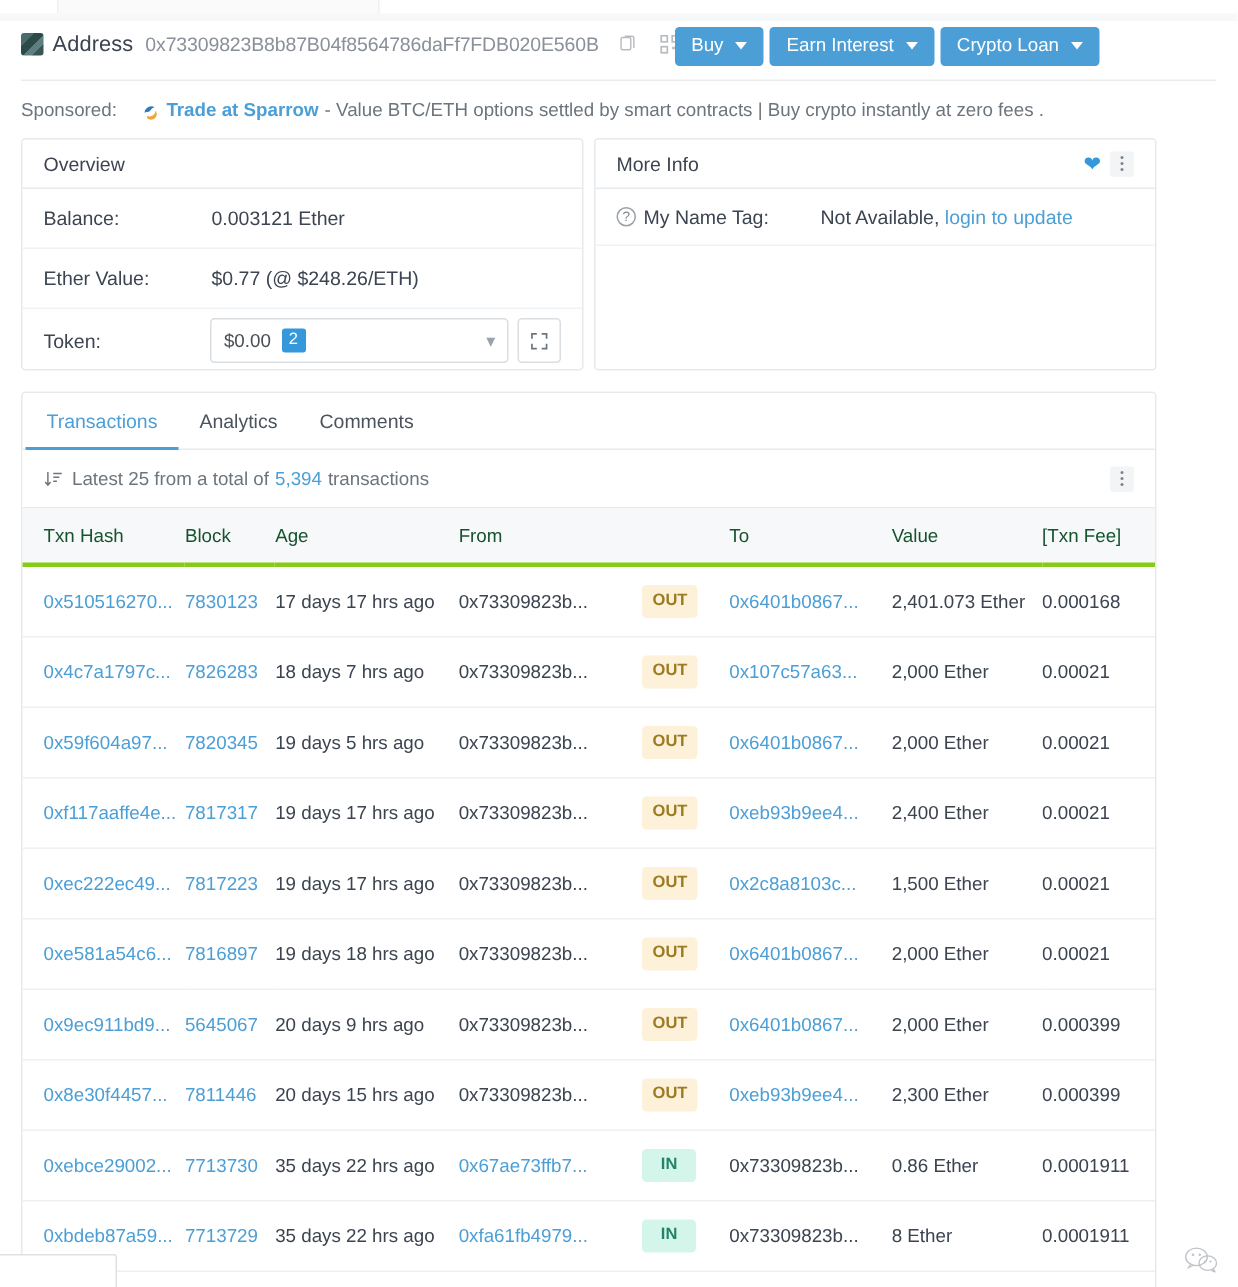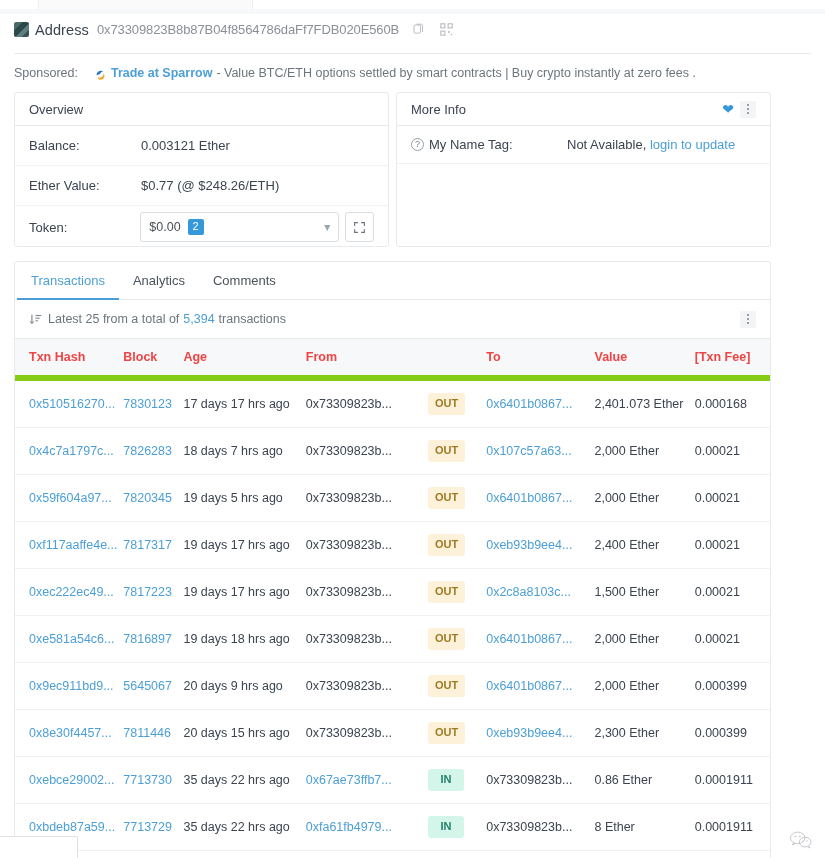--- a/index.html
+++ b/index.html
@@ -137,21 +137,21 @@
     padding: 0 14px; border-bottom: 1px solid #f0f2f4;
     font-size: 13px; color: #3b4450;
   }
   .q-icon {
     width: 13px; height: 13px; border-radius: 50%;
     border: 1px solid #98a0a8; color: #7b838c;
     font-size: 9px; line-height: 11px; text-align: center;
     margin-right: 5px; display: inline-block;
   }
   .mi-key { width: 118px; }
-  .mi-val { color: #3b4450; margin-left: 20px; }
+  .mi-val { color: #3b4450; }
   .mi-val a { color: #4c9fd6; text-decoration: none; }
 
   .heart-icon { color: #3498db; font-size: 14px; cursor: pointer; margin-right: 6px; }
   .kebab {
     width: 16px; height: 17px; background: #f2f4f6; border-radius: 2px;
     display: flex; flex-direction: column; align-items: center; justify-content: center;
     gap: 2px; cursor: pointer;
   }
   .kebab i { width: 2px; height: 2px; background: #7b838c; border-radius: 50%; display: block; }
 
@@ -173,23 +173,23 @@
     padding: 0 14px; font-size: 12.5px; color: #6c757d;
     border-bottom: 1px solid #e7eaec; background: #fff;
   }
   .sort-icon { margin-right: 6px; color: #6c757d; display: inline-flex; }
   .tx-meta .cnt { color: #4c9fd6; }
   .tx-meta .spacer { flex: 1; }
 
   table.tx { width: 100%; border-collapse: collapse; table-layout: fixed; }
   table.tx thead th {
     background: #f7f8f9;
-    font-size: 12.5px; font-weight: 700; color: #ef4444;
+    font-size: 12.5px; font-weight: 400; color: #14532d;
     text-align: left; padding: 11px 0 11px 0;
-    border-bottom: 6px solid #84cc16;
+    border-bottom: 3px solid #84cc16;
   }
   table.tx tbody td {
     font-size: 12.5px; color: #3b4450;
     padding: 12px 0 12px 0;
     border-bottom: 1px solid #eef0f2;
     white-space: nowrap; overflow: hidden;
   }
   table.tx tbody tr:last-child td { border-bottom: none; }
   .lnk { color: #4c9fd6; text-decoration: none; }
 
@@ -253,20 +253,34 @@
         <svg width="13" height="13" viewBox="0 0 16 16">
           <rect x="1" y="1" width="5" height="5" fill="none" stroke="#8a9099" stroke-width="1.4"></rect>
           <rect x="10" y="1" width="5" height="5" fill="none" stroke="#8a9099" stroke-width="1.4"></rect>
           <rect x="1" y="10" width="5" height="5" fill="none" stroke="#8a9099" stroke-width="1.4"></rect>
           <rect x="10" y="10" width="2.2" height="2.2" fill="#8a9099"></rect>
           <rect x="13.3" y="13.3" width="1.7" height="1.7" fill="#8a9099"></rect>
         </svg>
       </span>
     </div>
 
+    <div class="addr-buttons">
+      <button class="btn-blue">
+        <span>Buy</span>
+        <span class="caret-d"></span>
+      </button>
+      <button class="btn-blue">
+        <span>Earn Interest</span>
+        <span class="caret-d"></span>
+      </button>
+      <button class="btn-blue">
+        <span>Crypto Loan</span>
+        <span class="caret-d"></span>
+      </button>
+    </div>
   </div>
 
   <div class="hr-light" style="top:53px;"></div>
 
   <div class="sponsored">
     <span class="lbl">Sponsored:</span>
     <svg class="sparrow-logo" viewBox="0 0 16 16">
       <path d="M3 9c0-3 2.5-5.5 5.5-5.5 1 0 2 .3 2.8.9-1.4.2-2.6 1-3.3 2.2-.6 1-1.6 1.6-2.7 1.7C4.2 8.4 3.5 8.6 3 9z" fill="#2e7bbf"></path>
       <path d="M5 11.5c1.8.8 4 .4 5.4-1 1-1 1.5-2.3 1.5-3.6.6.8 1 1.8 1 2.9 0 2.6-2.1 4.7-4.7 4.7-1.3 0-2.4-.5-3.2-1.3l0-1.7z" fill="#f0a830"></path>
     </svg>

